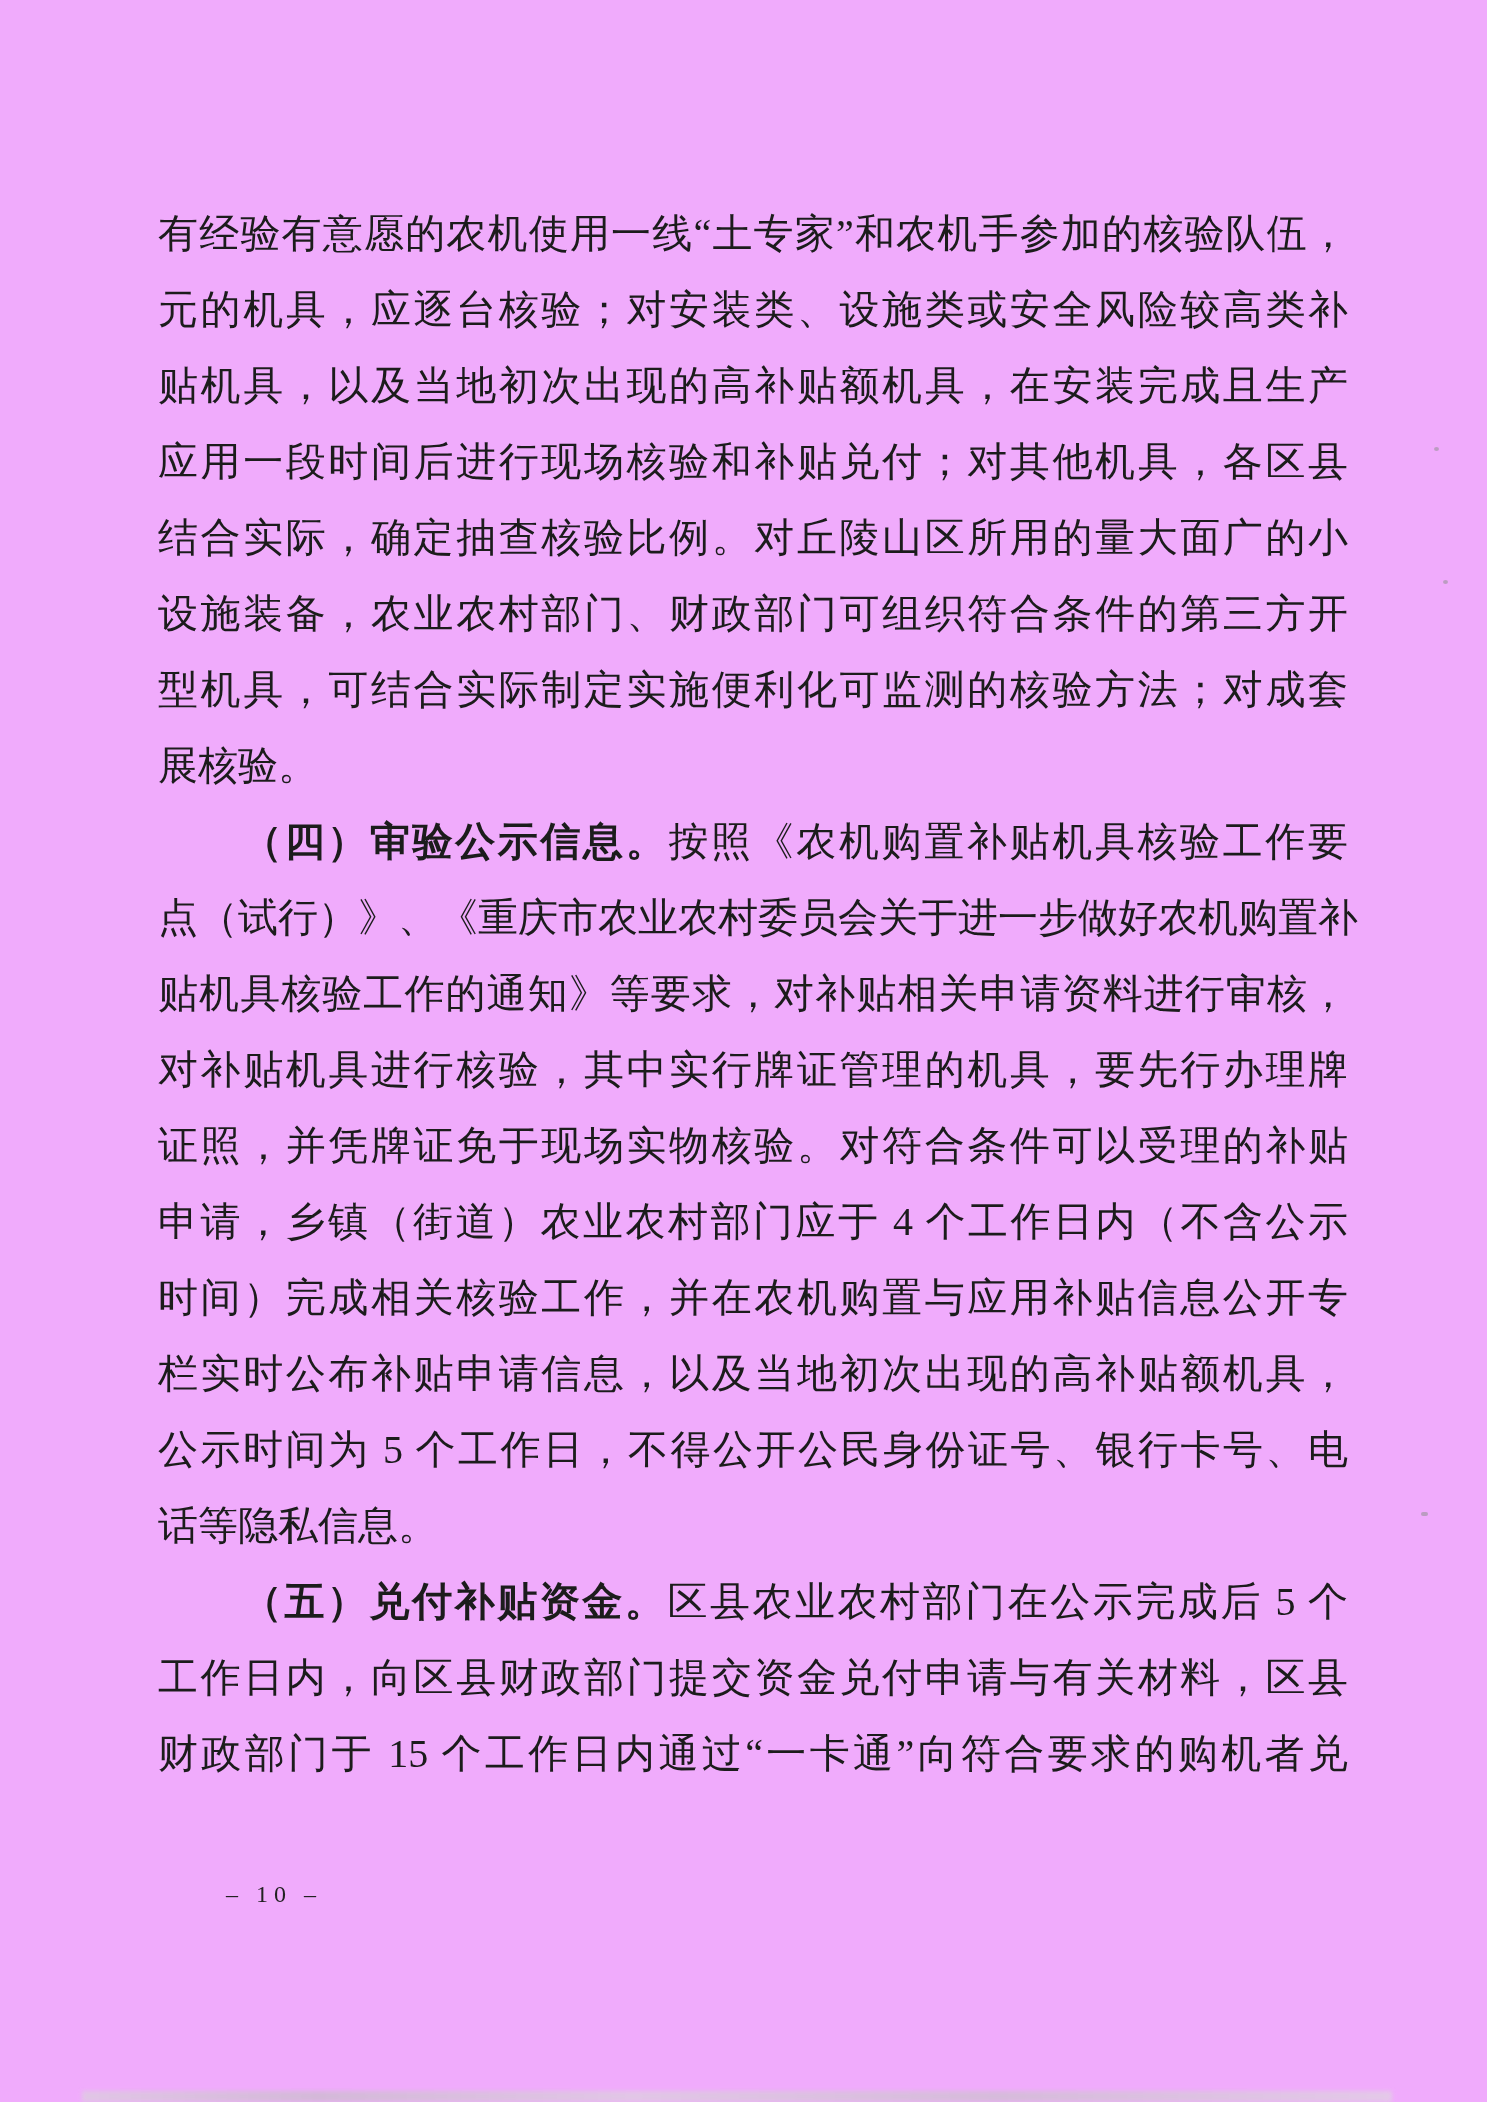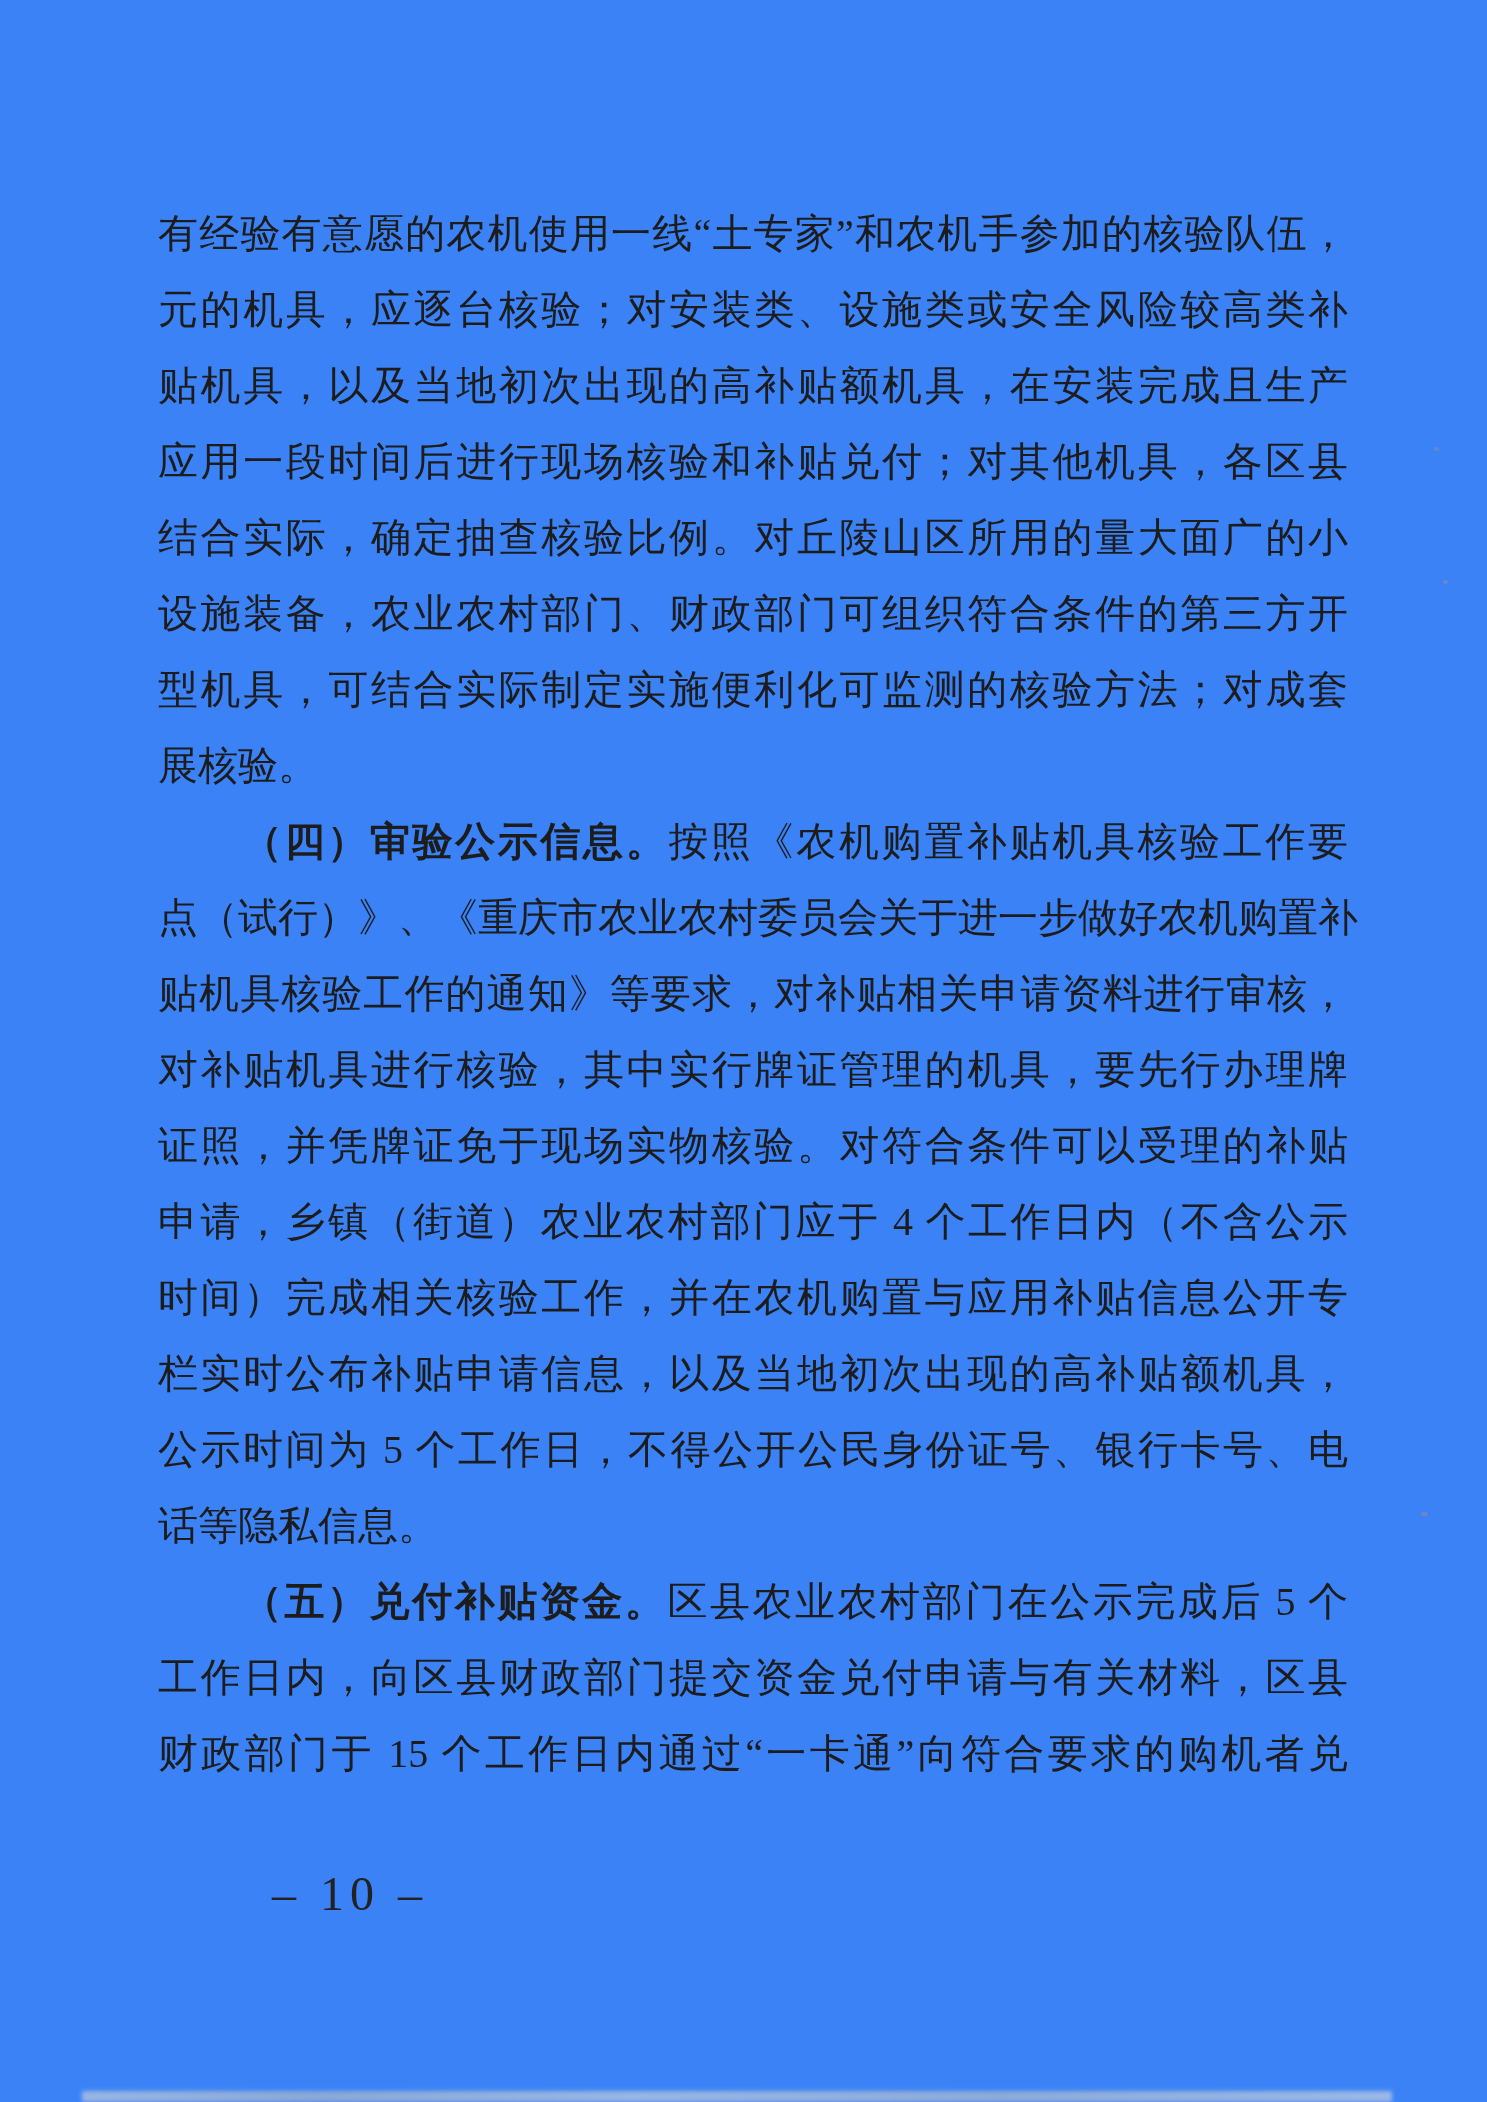--- a/index.html
+++ b/index.html
@@ -5,21 +5,21 @@
   html, body {
     margin: 0;
     padding: 0;
     background: #9a9a9a;
   }
   .page {
     position: relative;
     width: 1487px;
     height: 2102px;
     margin: 0 auto;
-    background: #3b82f6;
+    background: #f0abfc;
     overflow: hidden;
     color: #1c1c1c;
     font-family: "Liberation Serif", "DejaVu Serif", serif;
   }
   .text-block {
     position: absolute;
     left: 158px;
     top: 196px;
     width: 1190px;
   }
@@ -41,25 +41,24 @@
   .line.indent {
     text-indent: 84px;
   }
   .bold-run {
     font-weight: bold;
   }
   .page-number {
     position: absolute;
     left: 226px;
     top: 1872px;
-    font-size: 48px;
+    font-size: 24px;
     line-height: 44px;
     letter-spacing: 6px;
     color: #222;
-    margin-left: 46px;
   }
   .scan-speck {
     position: absolute;
     background: #8f8f8f;
     opacity: 0.55;
     border-radius: 50%;
   }
   .speck-1 { left: 1434px; top: 447px; width: 5px; height: 4px; }
   .speck-2 { left: 1443px; top: 580px; width: 5px; height: 4px; }
   .speck-3 { left: 1421px; top: 1512px; width: 7px; height: 4px; border-radius: 2px; }

